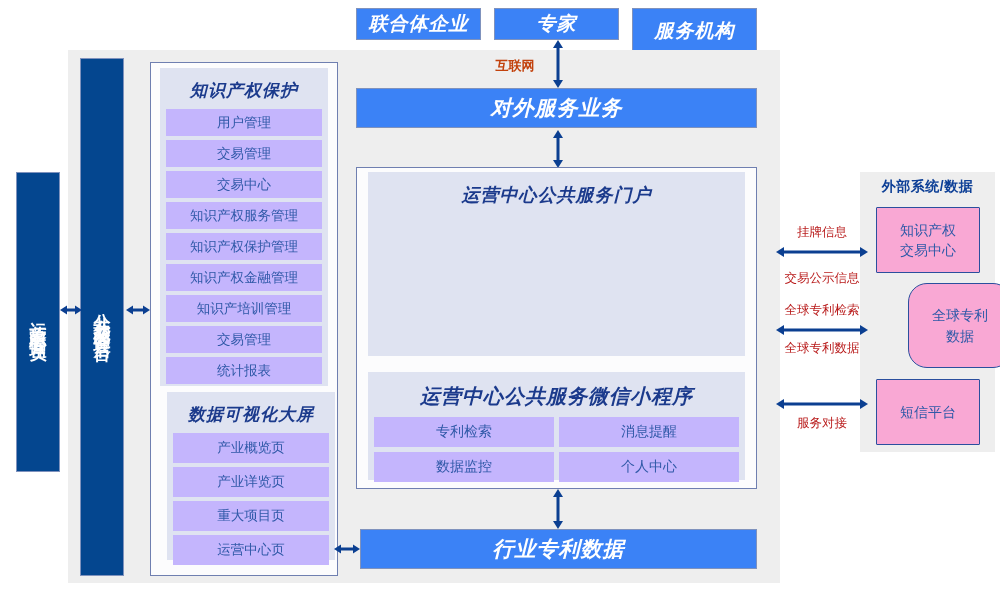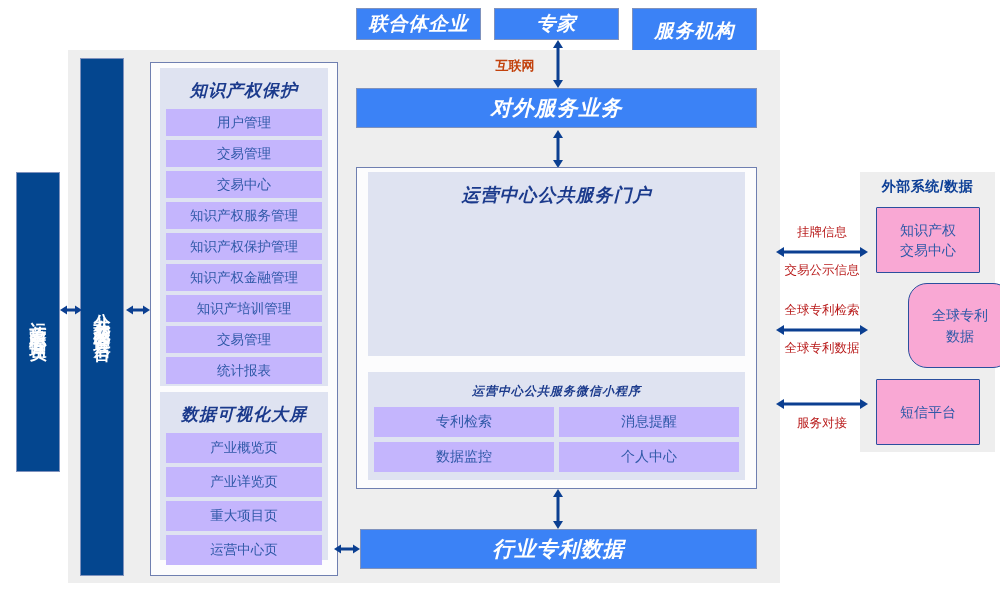--- a/index.html
+++ b/index.html
@@ -133,21 +133,21 @@
     <div class="cell">交易管理</div>
     <div class="cell">交易中心</div>
     <div class="cell">知识产权服务管理</div>
     <div class="cell">知识产权保护管理</div>
     <div class="cell">知识产权金融管理</div>
     <div class="cell">知识产培训管理</div>
     <div class="cell">交易管理</div>
     <div class="cell">统计报表</div>
   </div>
 
-  <div class="abs group" style="left:160px;top:392px;width:168px;height:168px;">
+  <div class="abs group" style="left:167px;top:392px;width:168px;height:168px;">
     <div class="group-title">数据可视化大屏</div>
     <div class="cell" style="height:30px;">产业概览页</div>
     <div class="cell" style="height:30px;">产业详览页</div>
     <div class="cell" style="height:30px;">重大项目页</div>
     <div class="cell" style="height:30px;">运营中心页</div>
   </div>
 
   <div class="abs arrow-label dark" style="left:487px;top:57px;width:56px;">互联网</div>
   <svg class="abs" style="left:548px;top:40px;width:20px;height:48px;">
     <line x1="10" y1="4" x2="10" y2="44" stroke="#0b3f91" stroke-width="3"></line>
@@ -163,21 +163,21 @@
     <polygon points="10,38 5,30 15,30" fill="#0b3f91"></polygon>
   </svg>
 
   <div class="abs outline-panel" style="left:356px;top:167px;width:401px;height:322px;"></div>
 
   <div class="abs group" style="left:368px;top:172px;width:377px;height:184px;">
     <div class="group-title" style="font-size:18px;">运营中心公共服务门户</div>
   </div>
 
   <div class="abs group" style="left:368px;top:372px;width:377px;height:108px;">
-    <div class="group-title" style="font-size:12px;">运营中心公共服务微信小程序</div>
+    <div class="group-title" style="font-size:20px;">运营中心公共服务微信小程序</div>
     <div class="grid2">
       <div class="cell">专利检索</div>
       <div class="cell">消息提醒</div>
       <div class="cell">数据监控</div>
       <div class="cell">个人中心</div>
     </div>
   </div>
 
   <svg class="abs" style="left:548px;top:489px;width:20px;height:40px;">
     <line x1="10" y1="4" x2="10" y2="36" stroke="#0b3f91" stroke-width="3"></line>
@@ -206,21 +206,21 @@
   <div class="abs ext-box" style="left:876px;top:379px;width:104px;height:66px;">
     <span style="white-space:pre-line;">短信平台</span>
   </div>
 
   <div class="abs arrow-label" style="left:776px;top:224px;width:92px;">挂牌信息</div>
   <svg class="abs" style="left:776px;top:243px;width:92px;height:18px;">
     <line x1="3" y1="9" x2="89" y2="9" stroke="#0b3f91" stroke-width="3"></line>
     <polygon points="0,9 8,4 8,14" fill="#0b3f91"></polygon>
     <polygon points="92,9 84,4 84,14" fill="#0b3f91"></polygon>
   </svg>
-  <div class="abs arrow-label" style="left:772px;top:262px;width:100px;">交易公示信息</div>
+  <div class="abs arrow-label" style="left:772px;top:270px;width:100px;">交易公示信息</div>
 
   <div class="abs arrow-label" style="left:772px;top:302px;width:100px;">全球专利检索</div>
   <svg class="abs" style="left:776px;top:321px;width:92px;height:18px;">
     <line x1="3" y1="9" x2="89" y2="9" stroke="#0b3f91" stroke-width="3"></line>
     <polygon points="0,9 8,4 8,14" fill="#0b3f91"></polygon>
     <polygon points="92,9 84,4 84,14" fill="#0b3f91"></polygon>
   </svg>
   <div class="abs arrow-label" style="left:772px;top:340px;width:100px;">全球专利数据</div>
 
   <svg class="abs" style="left:776px;top:395px;width:92px;height:18px;">

